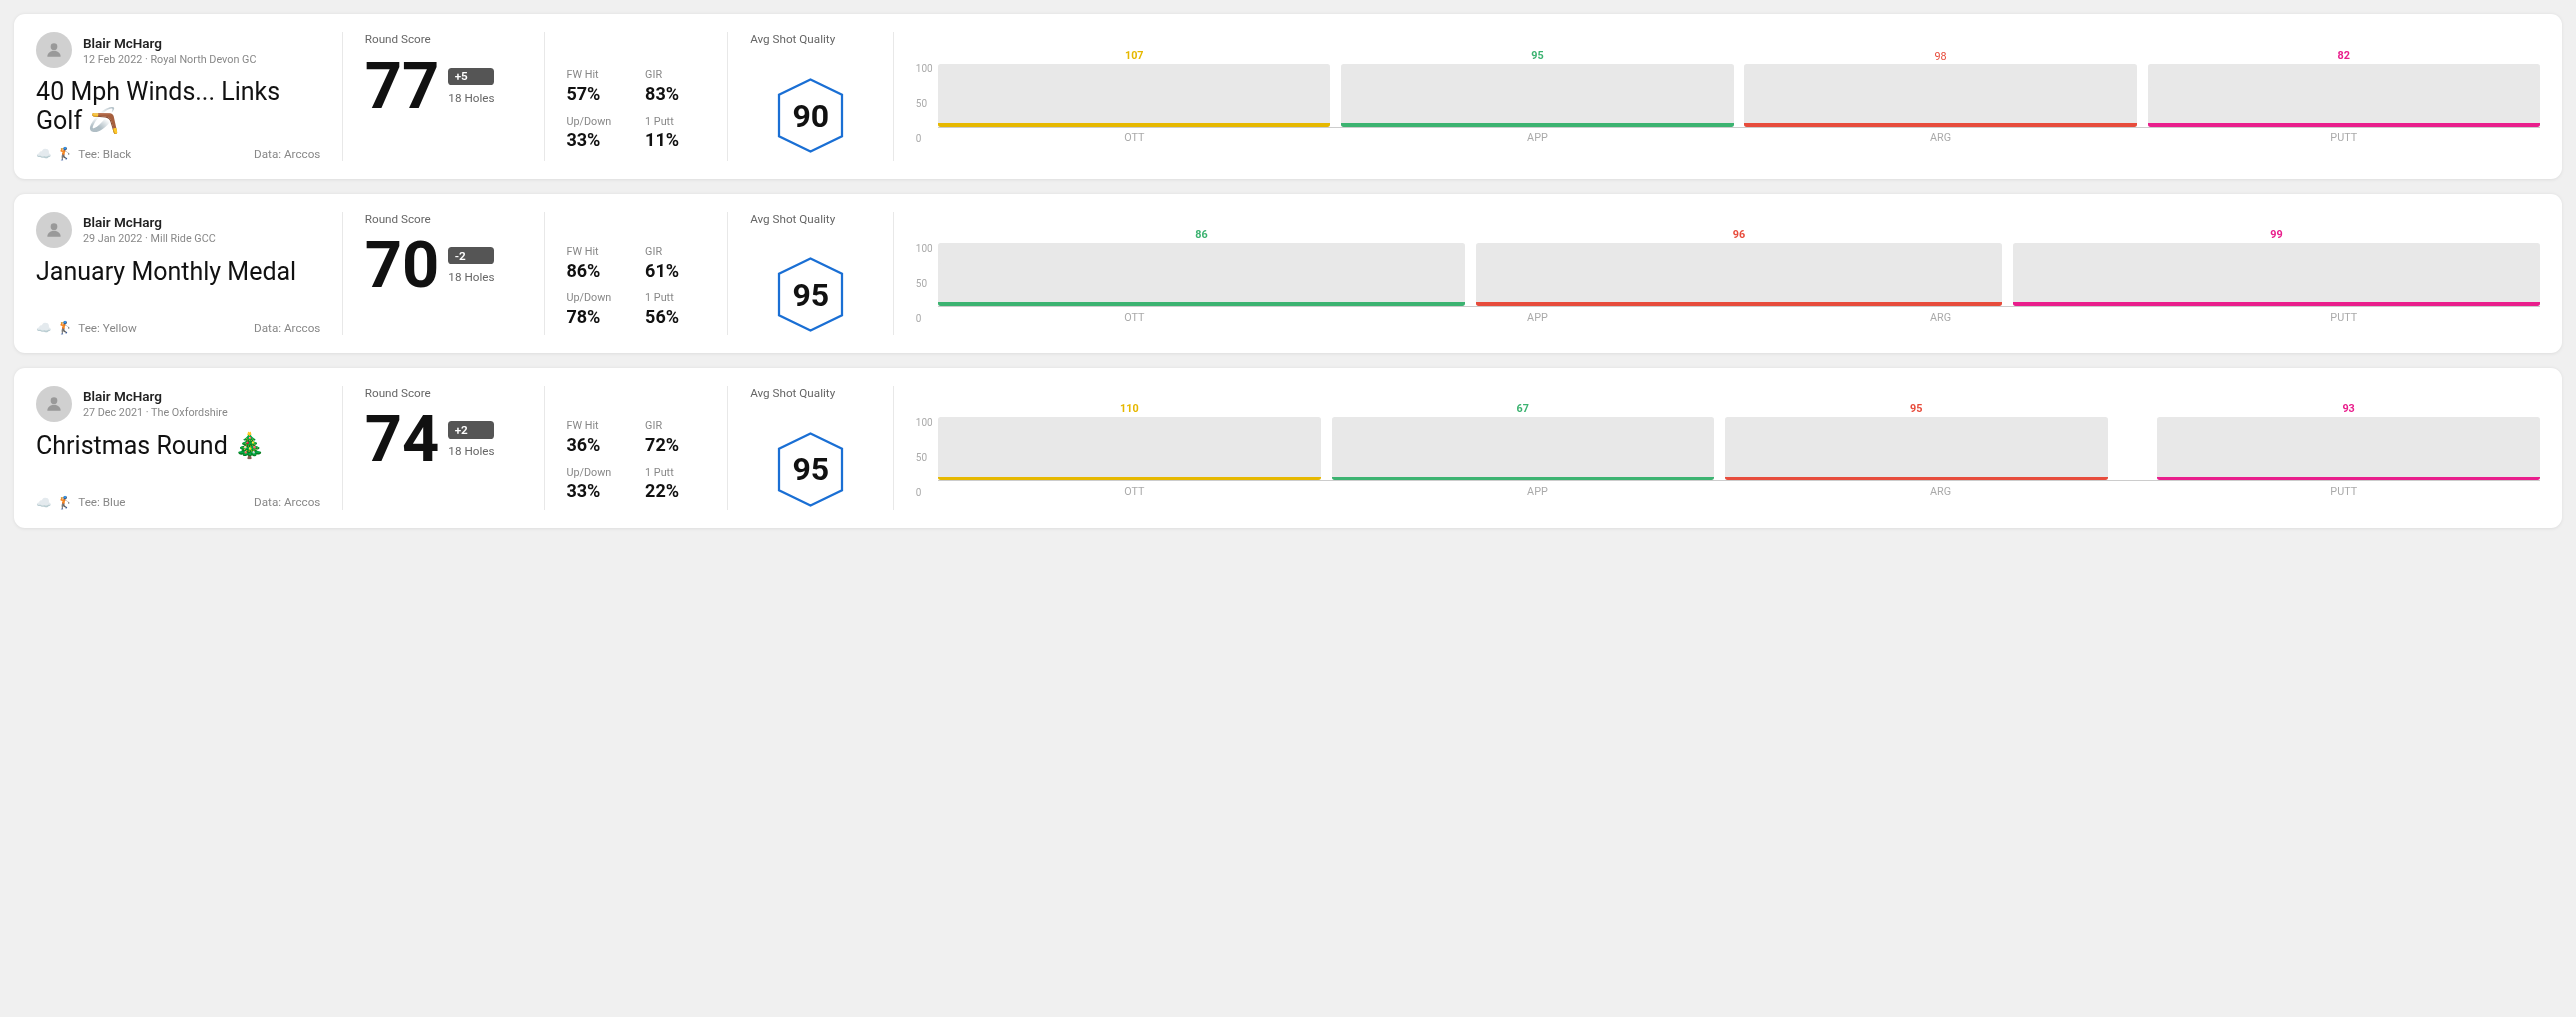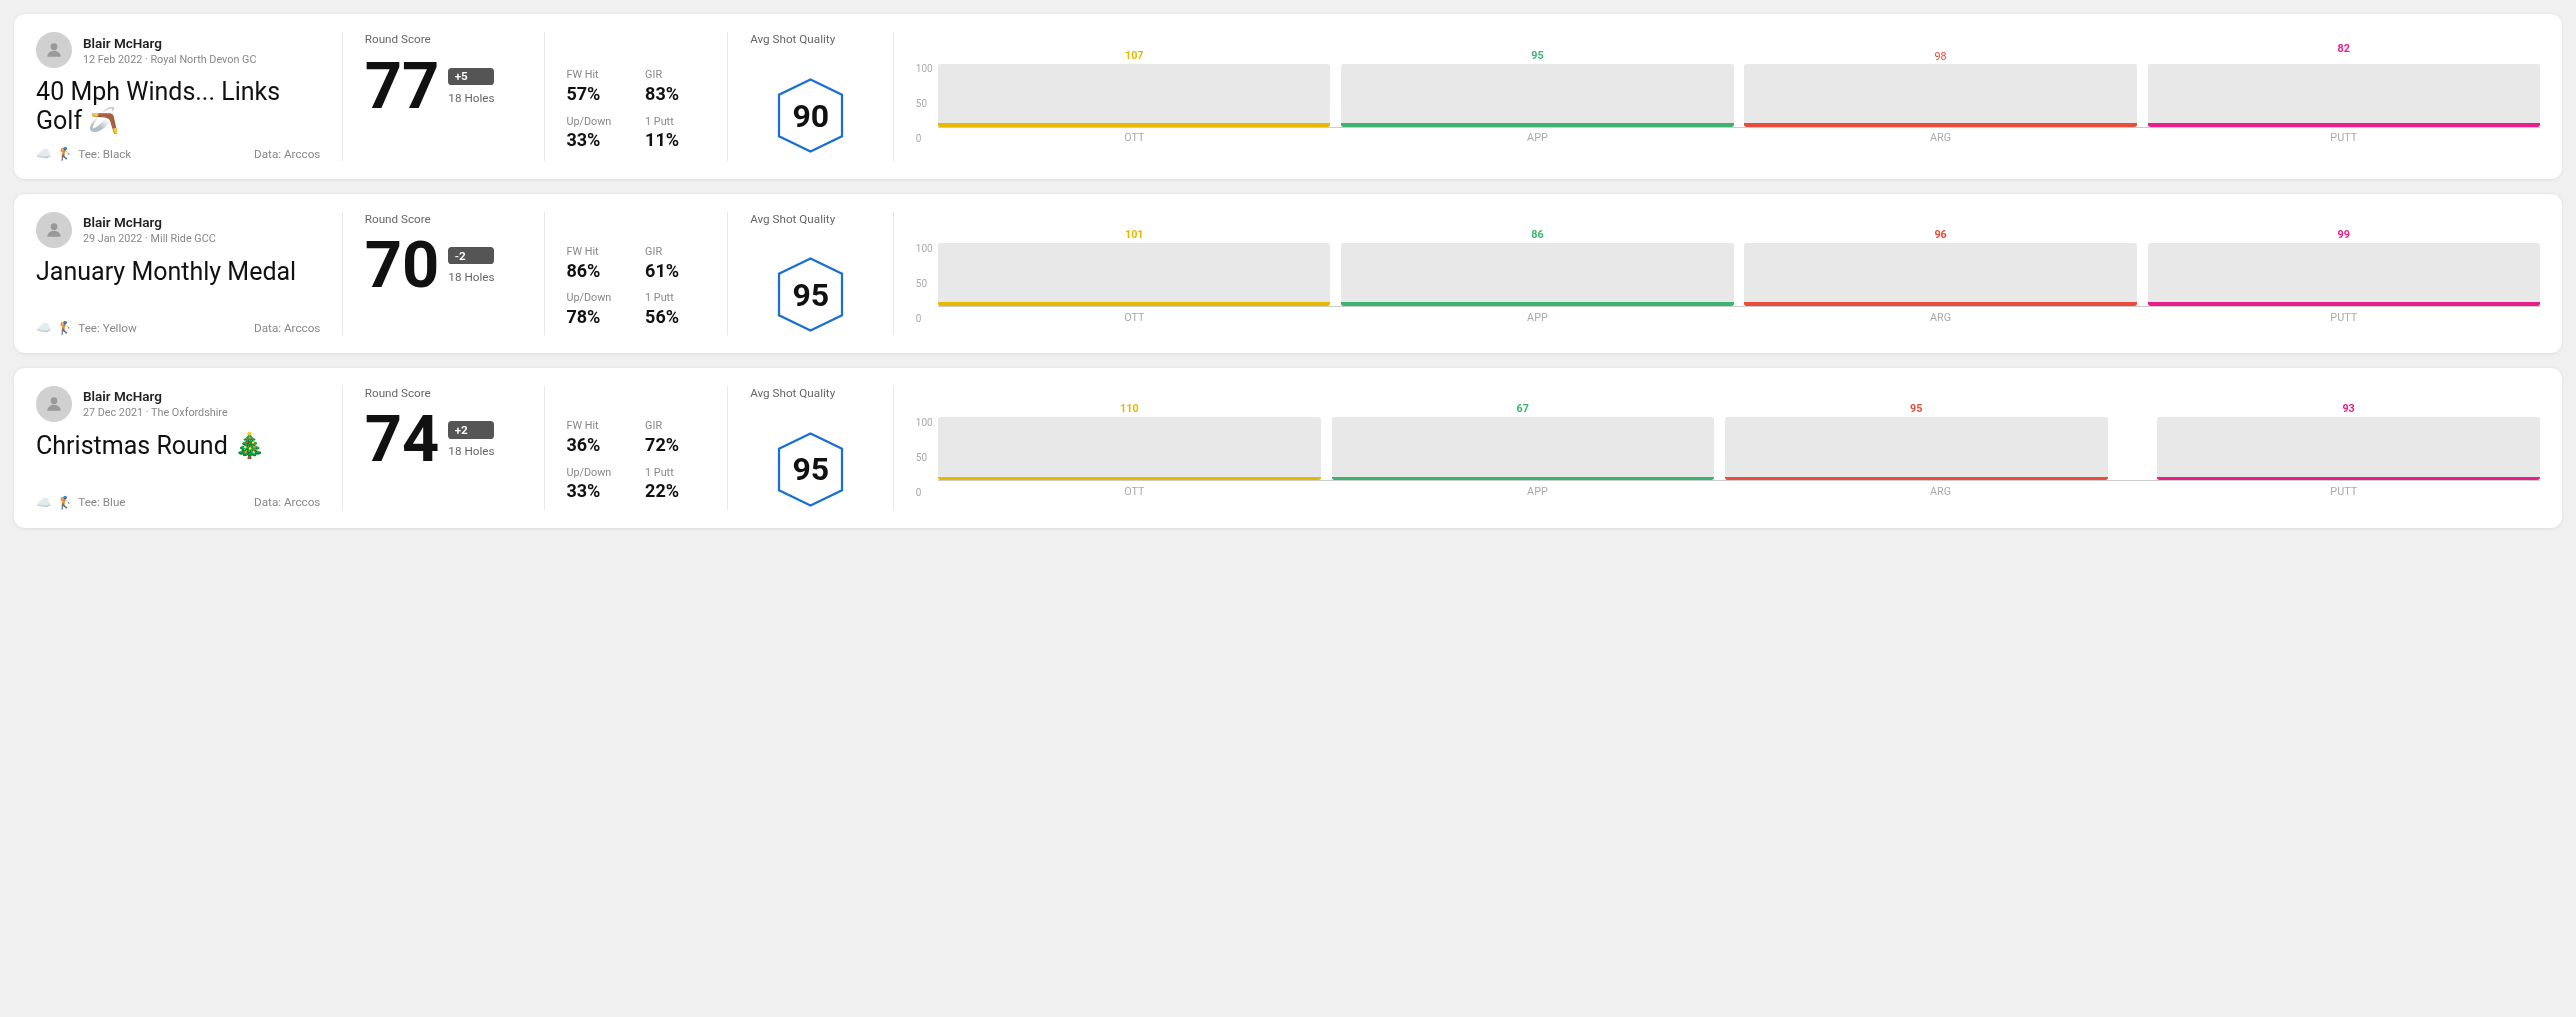--- a/index.html
+++ b/index.html
@@ -292,21 +292,21 @@
         </div>
       </div>
       <div style="display:flex;flex-direction:column;align-items:center;flex:1;">
         <span style="font-size:10.8px;font-weight:400;color:#e74c3c;margin-bottom:1px;">98</span>
         <div style="width:100%;height:63px;background:#e8e8e8;border-radius:2.7px;position:relative;display:flex;align-items:flex-end;">
           <div style="width:100%;height:51px;background:#e8e8e8;border-radius:2.7px;position:absolute;bottom:0;"></div>
           <div style="width:100%;height:3.6px;background:#e74c3c;position:absolute;bottom:0;border-radius:0 0 2.7px 2.7px;"></div>
         </div>
       </div>
       <div style="display:flex;flex-direction:column;align-items:center;flex:1;">
-        <span style="font-size:10.8px;font-weight:700;color:#e91e8c;margin-bottom:9px;">82</span>
+        <span style="font-size:10.8px;font-weight:700;color:#e91e8c;margin-bottom:2px;">82</span>
         <div style="width:100%;height:63px;background:#e8e8e8;border-radius:2.7px;position:relative;display:flex;align-items:flex-end;">
           <div style="width:100%;height:40px;background:#e8e8e8;border-radius:2.7px;position:absolute;bottom:0;"></div>
           <div style="width:100%;height:3.6px;background:#e91e8c;position:absolute;bottom:0;border-radius:0 0 2.7px 2.7px;"></div>
         </div>
       </div>
             </div>
             <div style="display:flex;gap:10.8px;margin-top:3.6px;">
               <div style="flex:1;text-align:center;font-size:10.8px;color:#aaa;">OTT</div>
               <div style="flex:1;text-align:center;font-size:10.8px;color:#aaa;">APP</div>
               <div style="flex:1;text-align:center;font-size:10.8px;color:#aaa;">ARG</div>
@@ -391,27 +391,20 @@
     <div class="card-chart">
       <div style="display:flex;align-items:flex-end;gap:0;margin-top:7.2px;">
           <div style="display:flex;flex-direction:column;justify-content:space-between;height:81px;font-size:10px;color:#aaa;margin-right:5.4px;padding-bottom:0;">
     <span>100</span>
     <span>50</span>
     <span>0</span>
   </div>
           <div style="flex:1;">
             <div style="display:flex;align-items:flex-end;gap:10.8px;height:81px;border-bottom:0.9px solid #ccc;">
       <div style="display:flex;flex-direction:column;align-items:center;flex:1;">
-        <span style="font-size:10.8px;font-weight:700;color:#e6b800;margin-bottom:1.8px;">101</span>
-        <div style="width:100%;height:63px;background:#e8e8e8;border-radius:2.7px;position:relative;display:flex;align-items:flex-end;">
-          <div style="width:100%;height:56px;background:#e8e8e8;border-radius:2.7px;position:absolute;bottom:0;"></div>
-          <div style="width:100%;height:3.6px;background:#e6b800;position:absolute;bottom:0;border-radius:0 0 2.7px 2.7px;"></div>
-        </div>
-      </div>
-      <div style="display:flex;flex-direction:column;align-items:center;flex:1;">
         <span style="font-size:10.8px;font-weight:700;color:#3cb371;margin-bottom:1.8px;">86</span>
         <div style="width:100%;height:63px;background:#e8e8e8;border-radius:2.7px;position:relative;display:flex;align-items:flex-end;">
           <div style="width:100%;height:43px;background:#e8e8e8;border-radius:2.7px;position:absolute;bottom:0;"></div>
           <div style="width:100%;height:3.6px;background:#3cb371;position:absolute;bottom:0;border-radius:0 0 2.7px 2.7px;"></div>
         </div>
       </div>
       <div style="display:flex;flex-direction:column;align-items:center;flex:1;">
         <span style="font-size:10.8px;font-weight:700;color:#e74c3c;margin-bottom:1.8px;">96</span>
         <div style="width:100%;height:63px;background:#e8e8e8;border-radius:2.7px;position:relative;display:flex;align-items:flex-end;">
           <div style="width:100%;height:52px;background:#e8e8e8;border-radius:2.7px;position:absolute;bottom:0;"></div>

